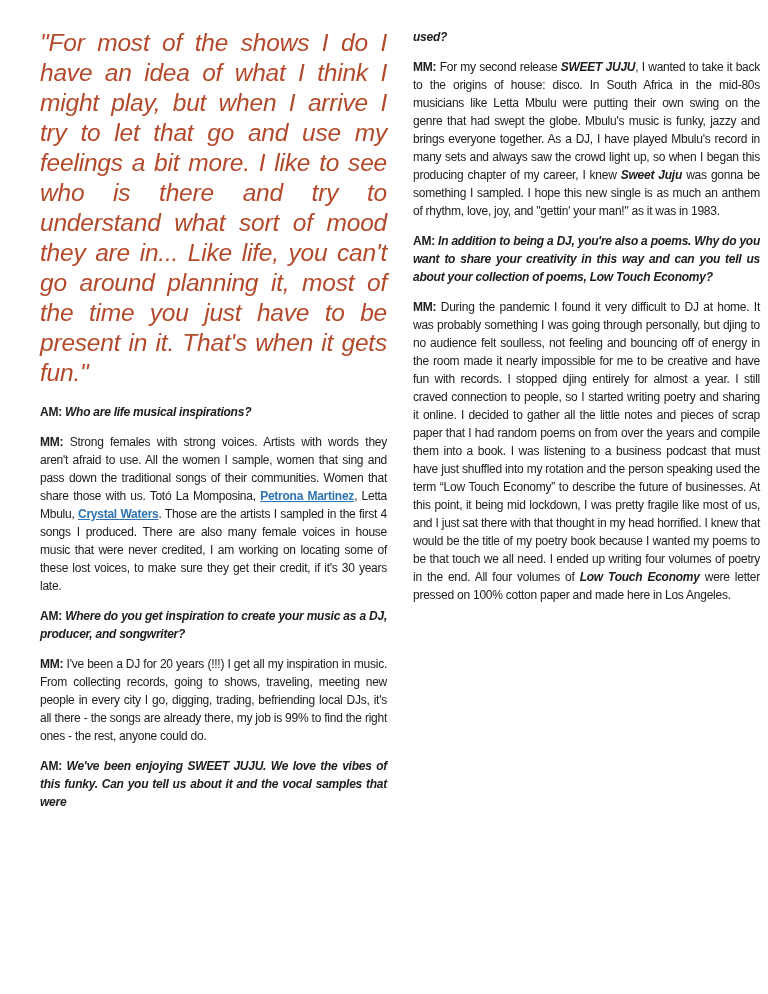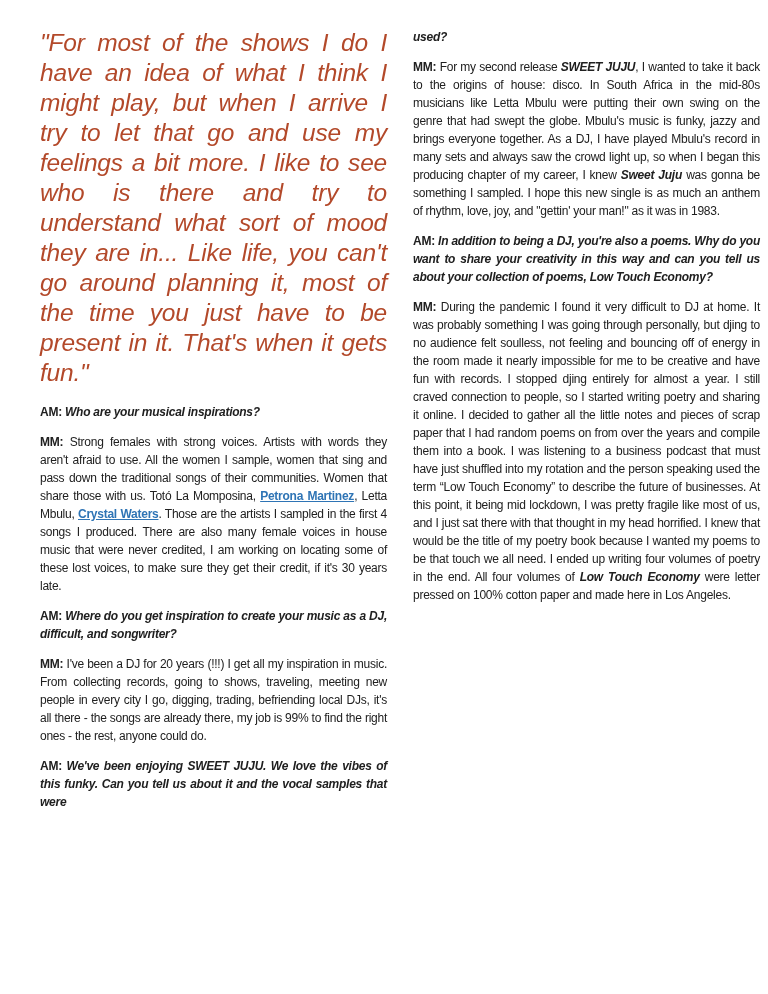--- a/index.html
+++ b/index.html
@@ -55,23 +55,23 @@
     text-decoration:underline;
     cursor:pointer;
   }
 </style>
 </head>
 <body>
 
 <div class="page">
   <div class="col">
     <div class="pull-quote">"For most of the shows I do I have an idea of what I think I might play, but when I arrive I try to let that go and use my feelings a bit more. I like to see who is there and try to understand what sort of mood they are in... Like life, you can't go around planning it, most of the time you just have to be present in it. That's when it gets fun."</div>
-  <p class="para"><span class="seg-b">AM: </span><span class="seg-bi">Who are your musical inspirations?</span></p>
+  <p class="para"><span class="seg-b">AM: </span><span class="seg-bi">Who are life musical inspirations?</span></p>
       <p class="para"><span class="seg-b">MM: </span><span class="seg-r">Strong females with strong voices. Artists with words they aren't afraid to use. All the women I sample, women that sing and pass down the traditional songs of their communities. Women that share those with us. Totó La Momposina, </span><a href="#" class="seg-link">Petrona Martinez</a><span class="seg-r">, Letta Mbulu, </span><a href="#" class="seg-link">Crystal Waters</a><span class="seg-r">. Those are the artists I sampled in the first 4 songs I produced. There are also many female voices in house music that were never credited, I am working on locating some of these lost voices, to make sure they get their credit, if it's 30 years late.</span></p>
-      <p class="para"><span class="seg-b">AM: </span><span class="seg-bi">Where do you get inspiration to create your music as a DJ, difficult, and songwriter?</span></p>
+      <p class="para"><span class="seg-b">AM: </span><span class="seg-bi">Where do you get inspiration to create your music as a DJ, producer, and songwriter?</span></p>
       <p class="para"><span class="seg-b">MM: </span><span class="seg-r">I've been a DJ for 20 years (!!!) I get all my inspiration in music. From collecting records, going to shows, traveling, meeting new people in every city I go, digging, trading, befriending local DJs, it's all there - the songs are already there, my job is 99% to find the right ones - the rest, anyone could do.</span></p>
       <p class="para"><span class="seg-b">AM: </span><span class="seg-bi">We've been enjoying SWEET JUJU. We love the vibes of this funky. Can you tell us about it and the vocal samples that were</span></p>
     </div>
   <div class="col">
       <p class="para"><span class="seg-bi">used?</span></p>
       <p class="para"><span class="seg-b">MM: </span><span class="seg-r">For my second release </span><span class="seg-bi">SWEET JUJU</span><span class="seg-r">, I wanted to take it back to the origins of house: disco. In South Africa in the mid-80s musicians like Letta Mbulu were putting their own swing on the genre that had swept the globe. Mbulu's music is funky, jazzy and brings everyone together. As a DJ, I have played Mbulu's record in many sets and always saw the crowd light up, so when I began this producing chapter of my career, I knew </span><span class="seg-bi">Sweet Juju</span><span class="seg-r"> was gonna be something I sampled. I hope this new single is as much an anthem of rhythm, love, joy, and "gettin' your man!" as it was in 1983.</span></p>
       <p class="para"><span class="seg-b">AM: </span><span class="seg-bi">In addition to being a DJ, you're also a poems. Why do you want to share your creativity in this way and can you tell us about your collection of poems, Low Touch Economy?</span></p>
       <p class="para"><span class="seg-b">MM: </span><span class="seg-r">During the pandemic I found it very difficult to DJ at home. It was probably something I was going through personally, but djing to no audience felt soulless, not feeling and bouncing off of energy in the room made it nearly impossible for me to be creative and have fun with records. I stopped djing entirely for almost a year. I still craved connection to people, so I started writing poetry and sharing it online. I decided to gather all the little notes and pieces of scrap paper that I had random poems on from over the years and compile them into a book. I was listening to a business podcast that must have just shuffled into my rotation and the person speaking used the term “Low Touch Economy” to describe the future of businesses. At this point, it being mid lockdown, I was pretty fragile like most of us, and I just sat there with that thought in my head horrified. I knew that would be the title of my poetry book because I wanted my poems to be that touch we all need. I ended up writing four volumes of poetry in the end. All four volumes of </span><span class="seg-bi">Low Touch Economy</span><span class="seg-r"> were letter pressed on 100% cotton paper and made here in Los Angeles.</span></p>
     </div>
 </div>

